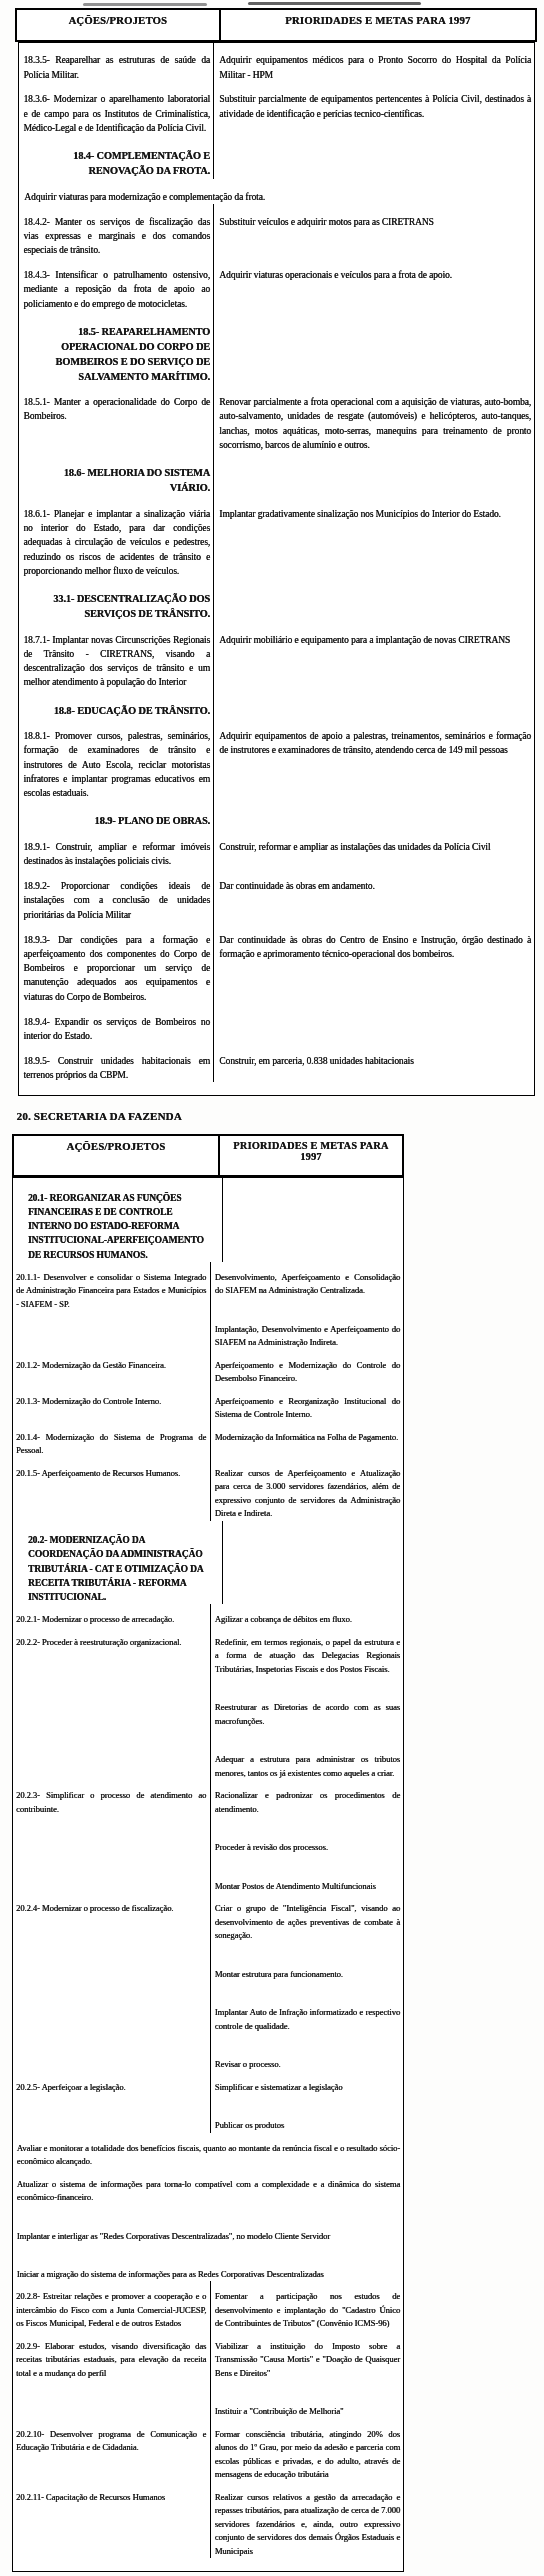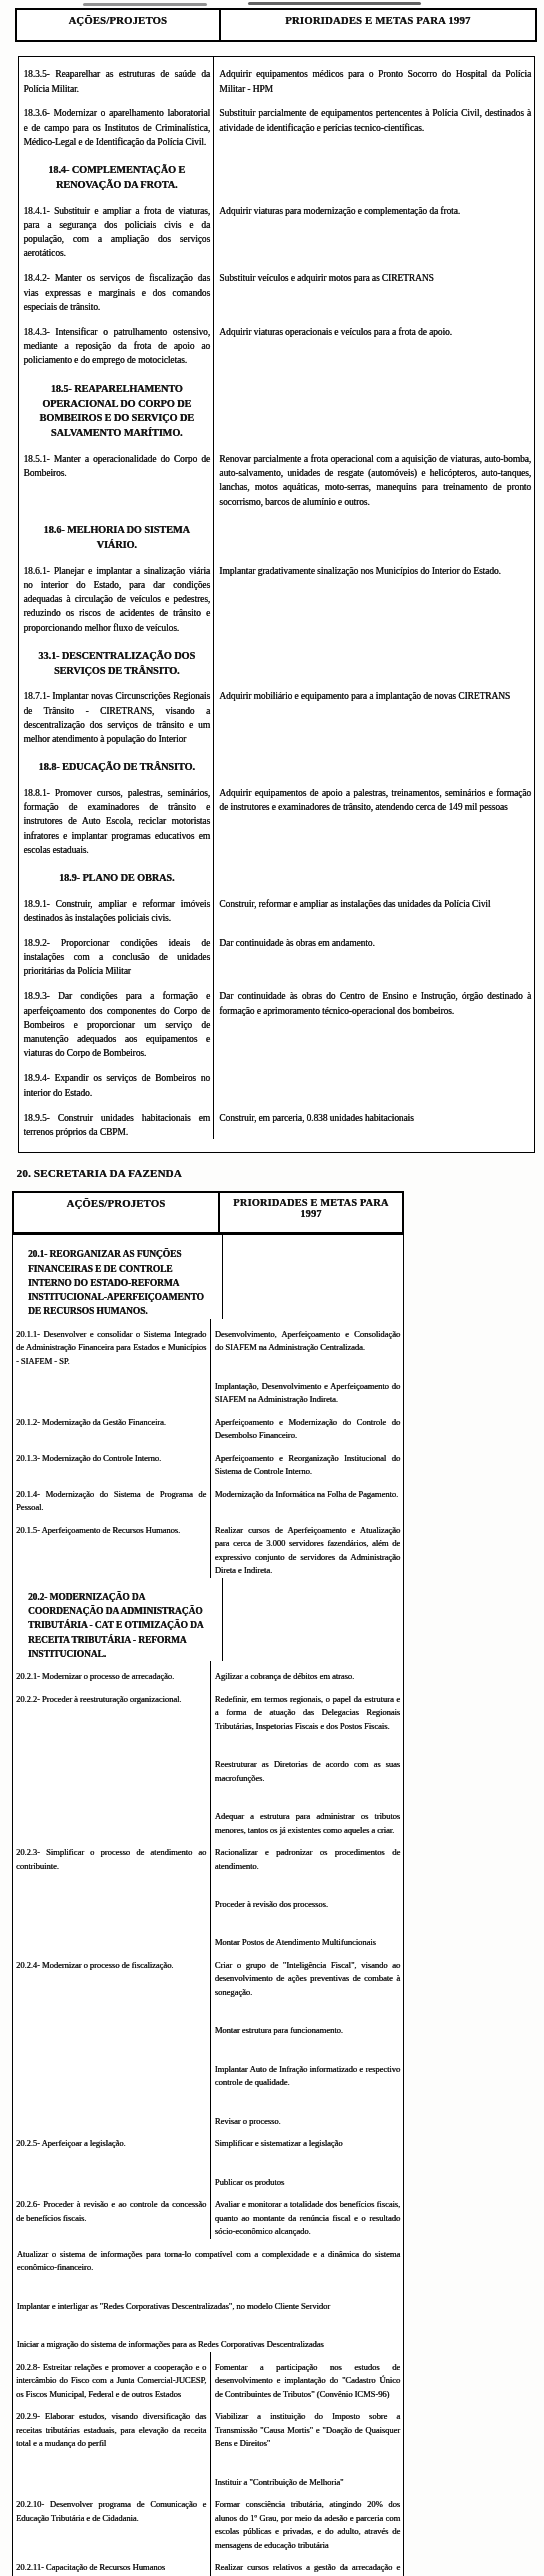--- a/index.html
+++ b/index.html
@@ -53,31 +53,31 @@
     text-shadow: 0.3px 0 0 currentColor;
     letter-spacing: -0.1px;
   }
   .cell-l { border-right: 1.7px solid #000; }
   .cell-r { flex: 1; }
 
   
   .t18 { margin: 8.3px 0 0 15px; width: 522px; }
   .t18 .tbl-head .th-l { width: 195px; border-right: 2.5px solid #000; }
   .t18 .tbl-head .th-r { flex: 1; }
-  .t18 .tbl-body { margin-top: 14px; margin-left: 3.3px; width: 517px; box-sizing: border-box; }
+  .t18 .tbl-body { margin-left: 3.3px; width: 517px; box-sizing: border-box; }
   .t18 .cell { padding-top: 10.7px; }
   .t18 .cell-l { width: 195px; padding-left: 4.1px; padding-right: 3.3px; }
   .t18 .cell-r { padding-left: 5px; padding-right: 3.3px; }
   .t18 .cell p { font-size: 9.5px; line-height: 1.5; }
   .t18 .row-section .cell { padding-top: 14px; }
   .t18 .row-section .cell-l p {
     font-weight: bold;
     font-size: 10.3px;
     line-height: 1.45;
-    text-align: center;
+    text-align: right;
   }
 
   
   .sec-heading {
     margin: 14px 0 0 16.5px;
     font-size: 11px;
     font-weight: bold;
     letter-spacing: 0.2px;
     text-shadow: 0.3px 0 0 currentColor;
   }
@@ -130,23 +130,20 @@
             <p>Substituir parcialmente de equipamentos pertencentes à Polícia Civil, destinados à atividade de identificação e perícias tecnico-científicas.</p>
           </div>
         </div>
         <div class="row row-section">
           <div class="cell cell-l">
             <p>18.4- COMPLEMENTAÇÃO E RENOVAÇÃO DA FROTA.</p>
           </div>
           <div class="cell cell-r"></div>
         </div>
         <div class="row row-item">
-          <div class="cell cell-l">
-            <p>18.4.1- Substituir e ampliar a frota de viaturas, para a segurança dos policiais civis e da população, com a ampliação dos serviços aerotáticos.</p>
-          </div>
           <div class="cell cell-r">
             <p>Adquirir viaturas para modernização e complementação da frota.</p>
           </div>
         </div>
         <div class="row row-item">
           <div class="cell cell-l">
             <p>18.4.2- Manter os serviços de fiscalização das vias expressas e marginais e dos comandos especiais de trânsito.</p>
           </div>
           <div class="cell cell-r">
             <p>Substituir veículos e adquirir motos para as CIRETRANS</p>
@@ -321,21 +318,21 @@
           <div class="cell cell-l">
             <p>20.2- MODERNIZAÇÃO DA COORDENAÇÃO DA ADMINISTRAÇÃO TRIBUTÁRIA - CAT E OTIMIZAÇÃO DA RECEITA TRIBUTÁRIA - REFORMA INSTITUCIONAL.</p>
           </div>
           <div class="cell cell-r"></div>
         </div>
         <div class="row row-item">
           <div class="cell cell-l">
             <p>20.2.1- Modernizar o processo de arrecadação.</p>
           </div>
           <div class="cell cell-r">
-            <p>Agilizar a cobrança de débitos em atraso.</p>
+            <p>Agilizar a cobrança de débitos em fluxo.</p>
           </div>
         </div>
         <div class="row row-item">
           <div class="cell cell-l">
             <p>20.2.2- Proceder à reestruturação organizacional.</p>
           </div>
           <div class="cell cell-r">
             <p>Redefinir, em termos regionais, o papel da estrutura e a forma de atuação das Delegacias Regionais Tributárias, Inspetorias Fiscais e dos Postos Fiscais.</p>
             <p>Reestruturar as Diretorias de acordo com as suas macrofunções.</p>
             <p>Adequar a estrutura para administrar os tributos menores, tantos os já existentes como aqueles a criar.</p>
@@ -365,23 +362,20 @@
         <div class="row row-item">
           <div class="cell cell-l">
             <p>20.2.5- Aperfeiçoar a legislação.</p>
           </div>
           <div class="cell cell-r">
             <p>Simplificar e sistematizar a legislação</p>
             <p>Publicar os produtos</p>
           </div>
         </div>
         <div class="row row-item">
-          <div class="cell cell-l">
-            <p>20.2.6- Proceder à revisão e ao controle da concessão de benefícios fiscais.</p>
-          </div>
           <div class="cell cell-r">
             <p>Avaliar e monitorar a totalidade dos benefícios fiscais, quanto ao montante da renúncia fiscal e o resultado sócio-econômico alcançado.</p>
           </div>
         </div>
         <div class="row row-item">
           <div class="cell cell-r">
             <p>Atualizar o sistema de informações para torna-lo compatível com a complexidade e a dinâmica do sistema econômico-financeiro.</p>
             <p>Implantar e interligar as "Redes Corporativas Descentralizadas", no modelo Cliente Servidor</p>
             <p>Iniciar a migração do sistema de informações para as Redes Corporativas Descentralizadas</p>
           </div>

